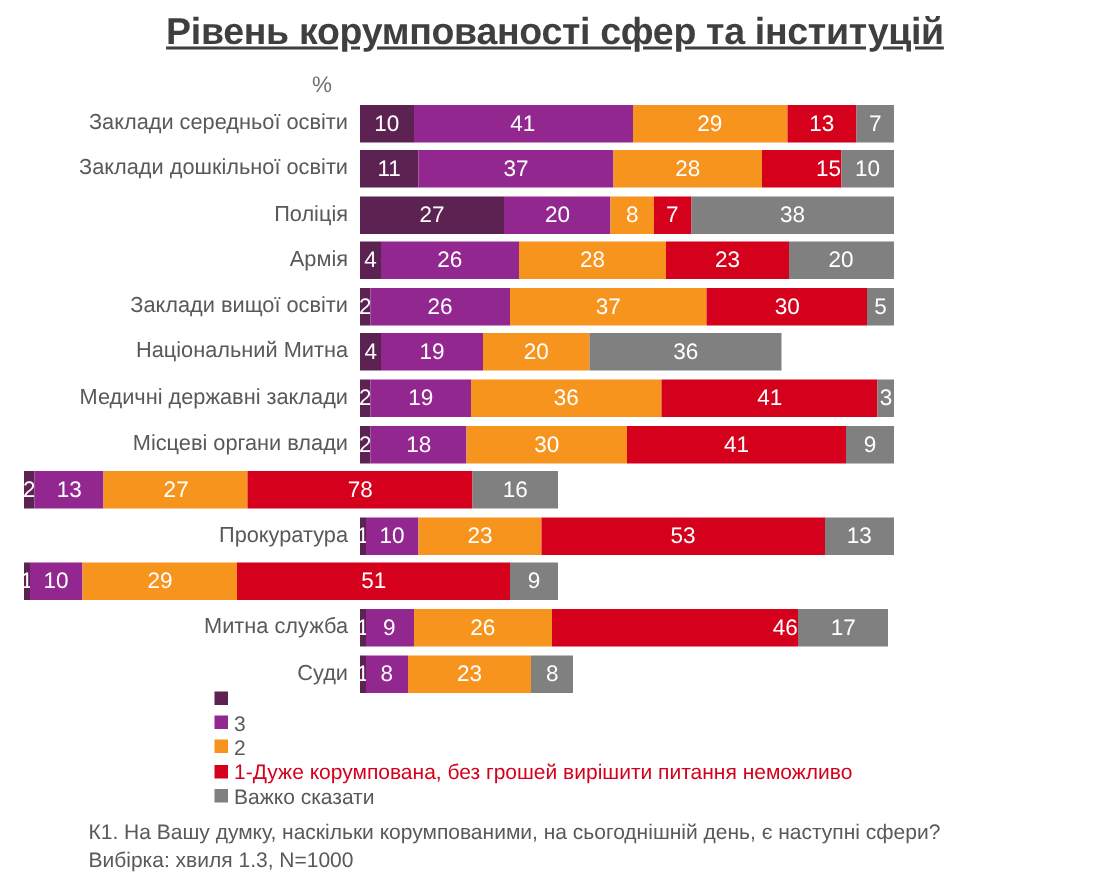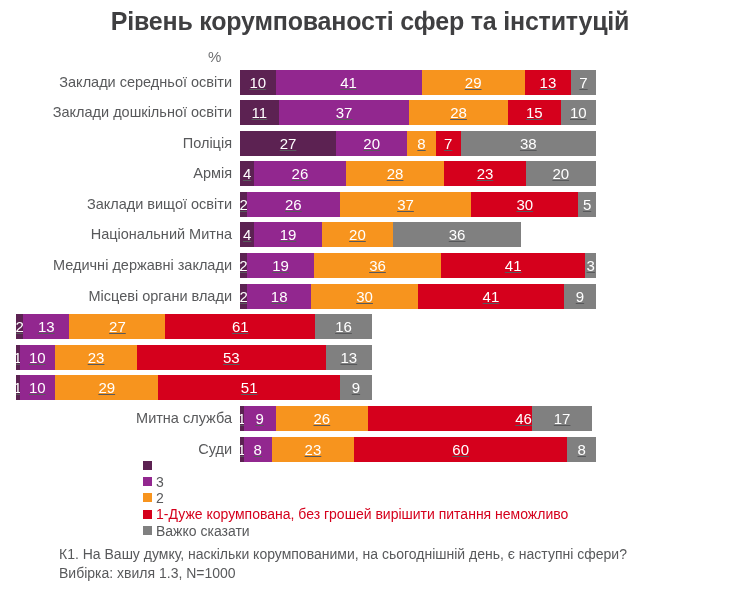--- a/index.html
+++ b/index.html
@@ -16,20 +16,21 @@
     position: relative;
   }
   #chart-title {
     text-align: center;
     font-size: 25px;
     font-weight: bold;
     color: #3f3f41;
     letter-spacing: -0.2px;
     padding-top: 6px;
     line-height: 30px;
+    text-decoration: underline;
   }
   #pct-label {
     position: absolute;
     left: 208px;
     top: 48px;
     font-size: 15px;
     color: #6f7072;
   }
   #plot {
     position: absolute;
@@ -51,21 +52,20 @@
     color: #58595b;
     white-space: nowrap;
     box-sizing: border-box;
     line-height: 17px;
   }
   .bar {
     display: flex;
     height: 25px;
     width: 356px;
     box-sizing: border-box;
-    text-decoration: underline;
   }
   .seg {
     display: flex;
     align-items: center;
     justify-content: center;
     color: #ffffff;
     font-size: 15px;
     overflow: hidden;
     box-sizing: border-box;
     white-space: nowrap;
@@ -145,21 +145,21 @@
       <div class="bar">
         <div class="seg s0" style="width: 11%;">
           <span class="val">11</span>
         </div>
         <div class="seg s1" style="width: 37%;">
           <span class="val">37</span>
         </div>
         <div class="seg s2" style="width: 28%;">
           <span class="val">28</span>
         </div>
-        <div class="seg s3" style="width: 15%;">
+        <div class="seg s3" style="width: 15%; justify-content: flex-end;">
           <span class="val">15</span>
         </div>
         <div class="seg s4" style="width: 10%;">
           <span class="val">10</span>
         </div>
       </div>
     </div>
     <div class="row">
       <div class="cat-label">Поліція</div>
       <div class="bar">
@@ -282,28 +282,29 @@
         <div class="seg s0" style="width: 2%;">
           <span class="val">2</span>
         </div>
         <div class="seg s1" style="width: 13%;">
           <span class="val">13</span>
         </div>
         <div class="seg s2" style="width: 27%;">
           <span class="val">27</span>
         </div>
         <div class="seg s3" style="width: 42%;">
-          <span class="val">61</span>
+          <span class="val">78</span>
         </div>
         <div class="seg s4" style="width: 16%;">
           <span class="val">16</span>
         </div>
       </div>
     </div>
     <div class="row">
+      <div class="cat-label">Прокуратура</div>
       <div class="bar">
         <div class="seg s0" style="width: 1%;">
           <span class="val">1</span>
         </div>
         <div class="seg s1" style="width: 10%;">
           <span class="val">10</span>
         </div>
         <div class="seg s2" style="width: 23%;">
           <span class="val">23</span>
         </div>
@@ -358,23 +359,20 @@
       <div class="cat-label">Суди</div>
       <div class="bar">
         <div class="seg s0" style="width: 1%;">
           <span class="val">1</span>
         </div>
         <div class="seg s1" style="width: 8%;">
           <span class="val">8</span>
         </div>
         <div class="seg s2" style="width: 23%;">
           <span class="val">23</span>
-        </div>
-        <div class="seg s3" style="width: 60%;">
-          <span class="val">60</span>
         </div>
         <div class="seg s4" style="width: 8%;">
           <span class="val">8</span>
         </div>
       </div>
     </div>
   </div>
 
 <div id="legend">
     <div class="legend-item l0">

